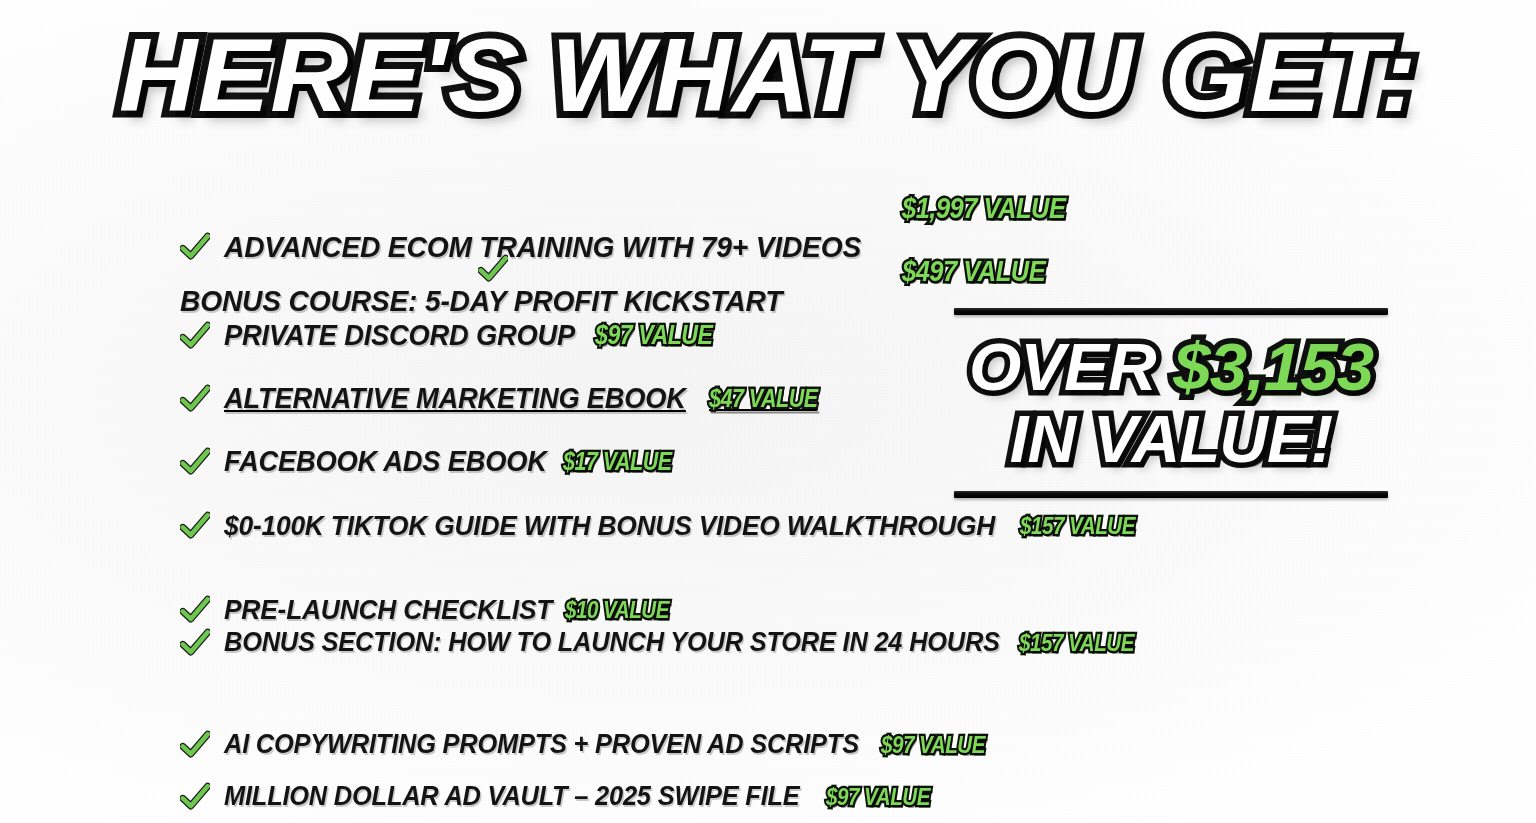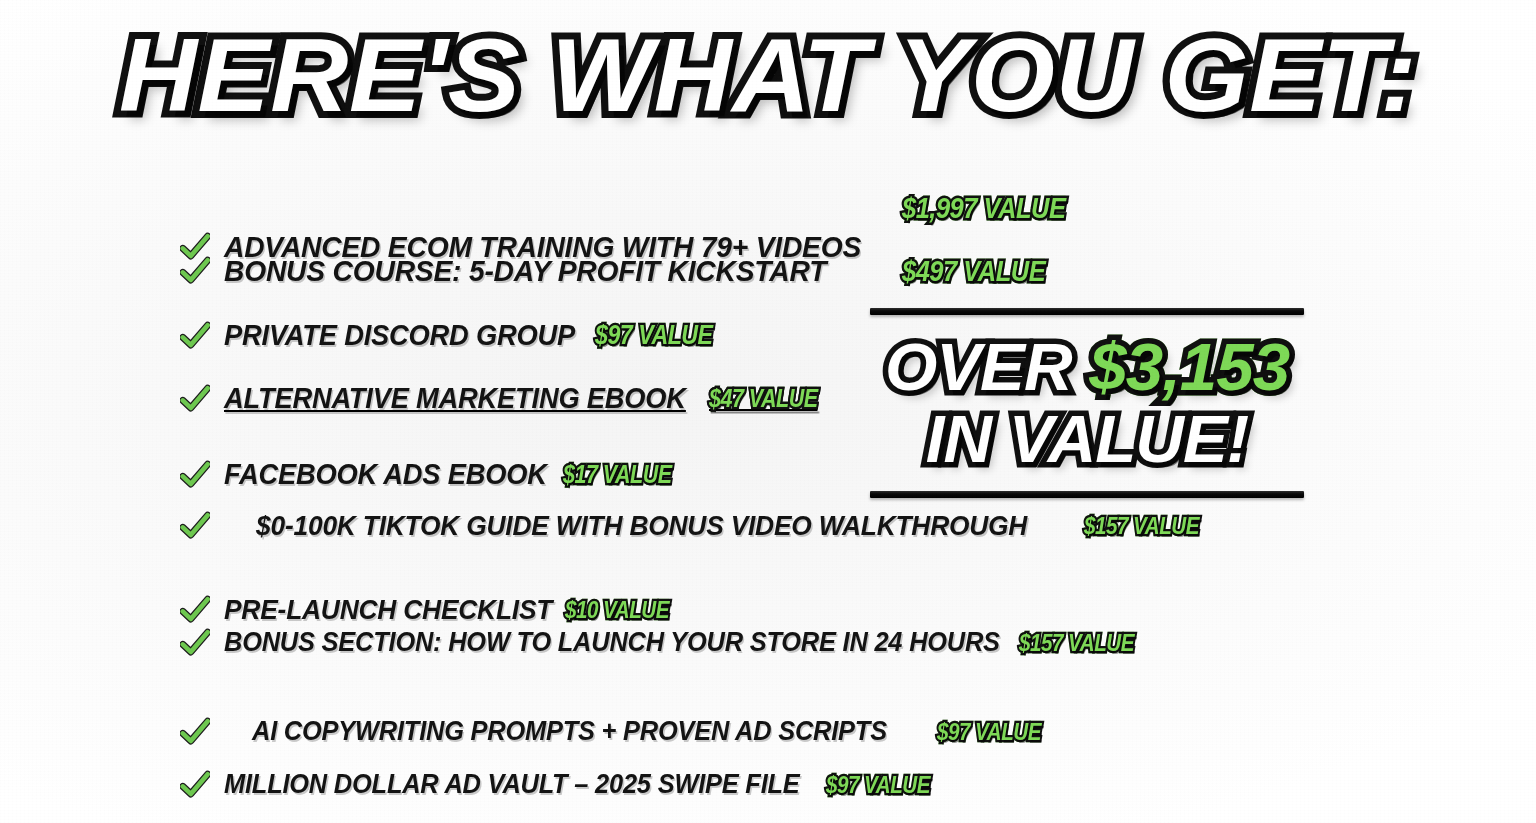--- a/index.html
+++ b/index.html
@@ -131,21 +131,21 @@
   }
   .badge-right .inner {
     background: linear-gradient(180deg, #a6ee86 0%, #86dd63 48%, #5fc440 100%);
     -webkit-background-clip: text;
     background-clip: text;
   }
 
   
   .total-panel {
     position: absolute;
-    left: 868px;
+    left: 952px;
     top: 308px;
     width: 438px;
     height: 146px;
   }
   .rule {
     position: absolute;
     left: 2px;
     width: 434px;
     height: 7px;
     background: linear-gradient(180deg, #2e2e2e 0%, #0a0a0a 40%, #000000 100%);
@@ -211,21 +211,21 @@
   <div class="list">
 
     <div class="row" style="top:8px;margin-top:40px;">
       <svg class="check" viewBox="0 0 32 32">
         <path d="M3 17.5 L11.5 25.5 L29.5 4.5" fill="none" stroke="#1d1d1d" stroke-width="7.5" stroke-linecap="round" stroke-linejoin="round"></path>
         <path d="M3 17.5 L11.5 25.5 L29.5 4.5" fill="none" stroke="#6ec850" stroke-width="5" stroke-linecap="round" stroke-linejoin="round"></path>
       </svg>
       <span class="label" style="font-size:30px;">ADVANCED ECOM TRAINING WITH 79+ VIDEOS</span>
     </div>
 
-    <div class="row" style="top:72px;">
+    <div class="row" style="top:72px;flex-direction:column;">
       <svg class="check" viewBox="0 0 32 32">
         <path d="M3 17.5 L11.5 25.5 L29.5 4.5" fill="none" stroke="#1d1d1d" stroke-width="7.5" stroke-linecap="round" stroke-linejoin="round"></path>
         <path d="M3 17.5 L11.5 25.5 L29.5 4.5" fill="none" stroke="#6ec850" stroke-width="5" stroke-linecap="round" stroke-linejoin="round"></path>
       </svg>
       <span class="label" style="font-size:30px;">BONUS COURSE: 5-DAY PROFIT KICKSTART</span>
     </div>
 
     <div class="row" style="top:137px;">
       <svg class="check" viewBox="0 0 32 32">
         <path d="M3 17.5 L11.5 25.5 L29.5 4.5" fill="none" stroke="#1d1d1d" stroke-width="7.5" stroke-linecap="round" stroke-linejoin="round"></path>
@@ -241,32 +241,32 @@
       <svg class="check" viewBox="0 0 32 32">
         <path d="M3 17.5 L11.5 25.5 L29.5 4.5" fill="none" stroke="#1d1d1d" stroke-width="7.5" stroke-linecap="round" stroke-linejoin="round"></path>
         <path d="M3 17.5 L11.5 25.5 L29.5 4.5" fill="none" stroke="#6ec850" stroke-width="5" stroke-linecap="round" stroke-linejoin="round"></path>
       </svg>
       <span class="label" style="font-size:29px;">ALTERNATIVE MARKETING EBOOK</span>
       <span class="badge" style="font-size:25px;margin-left:-6px;">
         <span class="inner">$47 VALUE</span>
       </span>
     </div>
 
-    <div class="row" style="top:276px;">
+    <div class="row" style="top:263px;">
       <svg class="check" viewBox="0 0 32 32">
         <path d="M3 17.5 L11.5 25.5 L29.5 4.5" fill="none" stroke="#1d1d1d" stroke-width="7.5" stroke-linecap="round" stroke-linejoin="round"></path>
         <path d="M3 17.5 L11.5 25.5 L29.5 4.5" fill="none" stroke="#6ec850" stroke-width="5" stroke-linecap="round" stroke-linejoin="round"></path>
       </svg>
       <span class="label" style="font-size:29px;">FACEBOOK ADS EBOOK</span>
       <span class="badge" style="font-size:25px;margin-left:-4px;">
         <span class="inner">$17 VALUE</span>
       </span>
     </div>
 
-    <div class="row" style="top:328px;gap:32px;">
+    <div class="row" style="top:328px;">
       <svg class="check" viewBox="0 0 32 32">
         <path d="M3 17.5 L11.5 25.5 L29.5 4.5" fill="none" stroke="#1d1d1d" stroke-width="7.5" stroke-linecap="round" stroke-linejoin="round"></path>
         <path d="M3 17.5 L11.5 25.5 L29.5 4.5" fill="none" stroke="#6ec850" stroke-width="5" stroke-linecap="round" stroke-linejoin="round"></path>
       </svg>
       <span class="label" style="font-size:28px;">$0-100K TIKTOK GUIDE WITH BONUS VIDEO WALKTHROUGH</span>
       <span class="badge" style="font-size:24px;margin-left:-24px;">
         <span class="inner">$157 VALUE</span>
       </span>
     </div>
 
@@ -285,32 +285,32 @@
       <svg class="check" viewBox="0 0 32 32">
         <path d="M3 17.5 L11.5 25.5 L29.5 4.5" fill="none" stroke="#1d1d1d" stroke-width="7.5" stroke-linecap="round" stroke-linejoin="round"></path>
         <path d="M3 17.5 L11.5 25.5 L29.5 4.5" fill="none" stroke="#6ec850" stroke-width="5" stroke-linecap="round" stroke-linejoin="round"></path>
       </svg>
       <span class="label" style="font-size:27px;">BONUS SECTION: HOW TO LAUNCH YOUR STORE IN 24 HOURS</span>
       <span class="badge" style="font-size:24px;margin-left:-30px;">
         <span class="inner">$157 VALUE</span>
       </span>
     </div>
 
-    <div class="row" style="top:534px;gap:28px;">
+    <div class="row" style="top:547px;">
       <svg class="check" viewBox="0 0 32 32">
         <path d="M3 17.5 L11.5 25.5 L29.5 4.5" fill="none" stroke="#1d1d1d" stroke-width="7.5" stroke-linecap="round" stroke-linejoin="round"></path>
         <path d="M3 17.5 L11.5 25.5 L29.5 4.5" fill="none" stroke="#6ec850" stroke-width="5" stroke-linecap="round" stroke-linejoin="round"></path>
       </svg>
       <span class="label" style="font-size:27px;">AI COPYWRITING PROMPTS + PROVEN AD SCRIPTS</span>
       <span class="badge" style="font-size:24px;margin-left:-18px;">
         <span class="inner">$97 VALUE</span>
       </span>
     </div>
 
-    <div class="row" style="top:587px;">
+    <div class="row" style="top:599px;">
       <svg class="check" viewBox="0 0 32 32">
         <path d="M3 17.5 L11.5 25.5 L29.5 4.5" fill="none" stroke="#1d1d1d" stroke-width="7.5" stroke-linecap="round" stroke-linejoin="round"></path>
         <path d="M3 17.5 L11.5 25.5 L29.5 4.5" fill="none" stroke="#6ec850" stroke-width="5" stroke-linecap="round" stroke-linejoin="round"></path>
       </svg>
       <span class="label" style="font-size:27px;">MILLION DOLLAR AD VAULT – 2025 SWIPE FILE</span>
       <span class="badge" style="font-size:24px;margin-left:-10px;">
         <span class="inner">$97 VALUE</span>
       </span>
     </div>
   </div>

